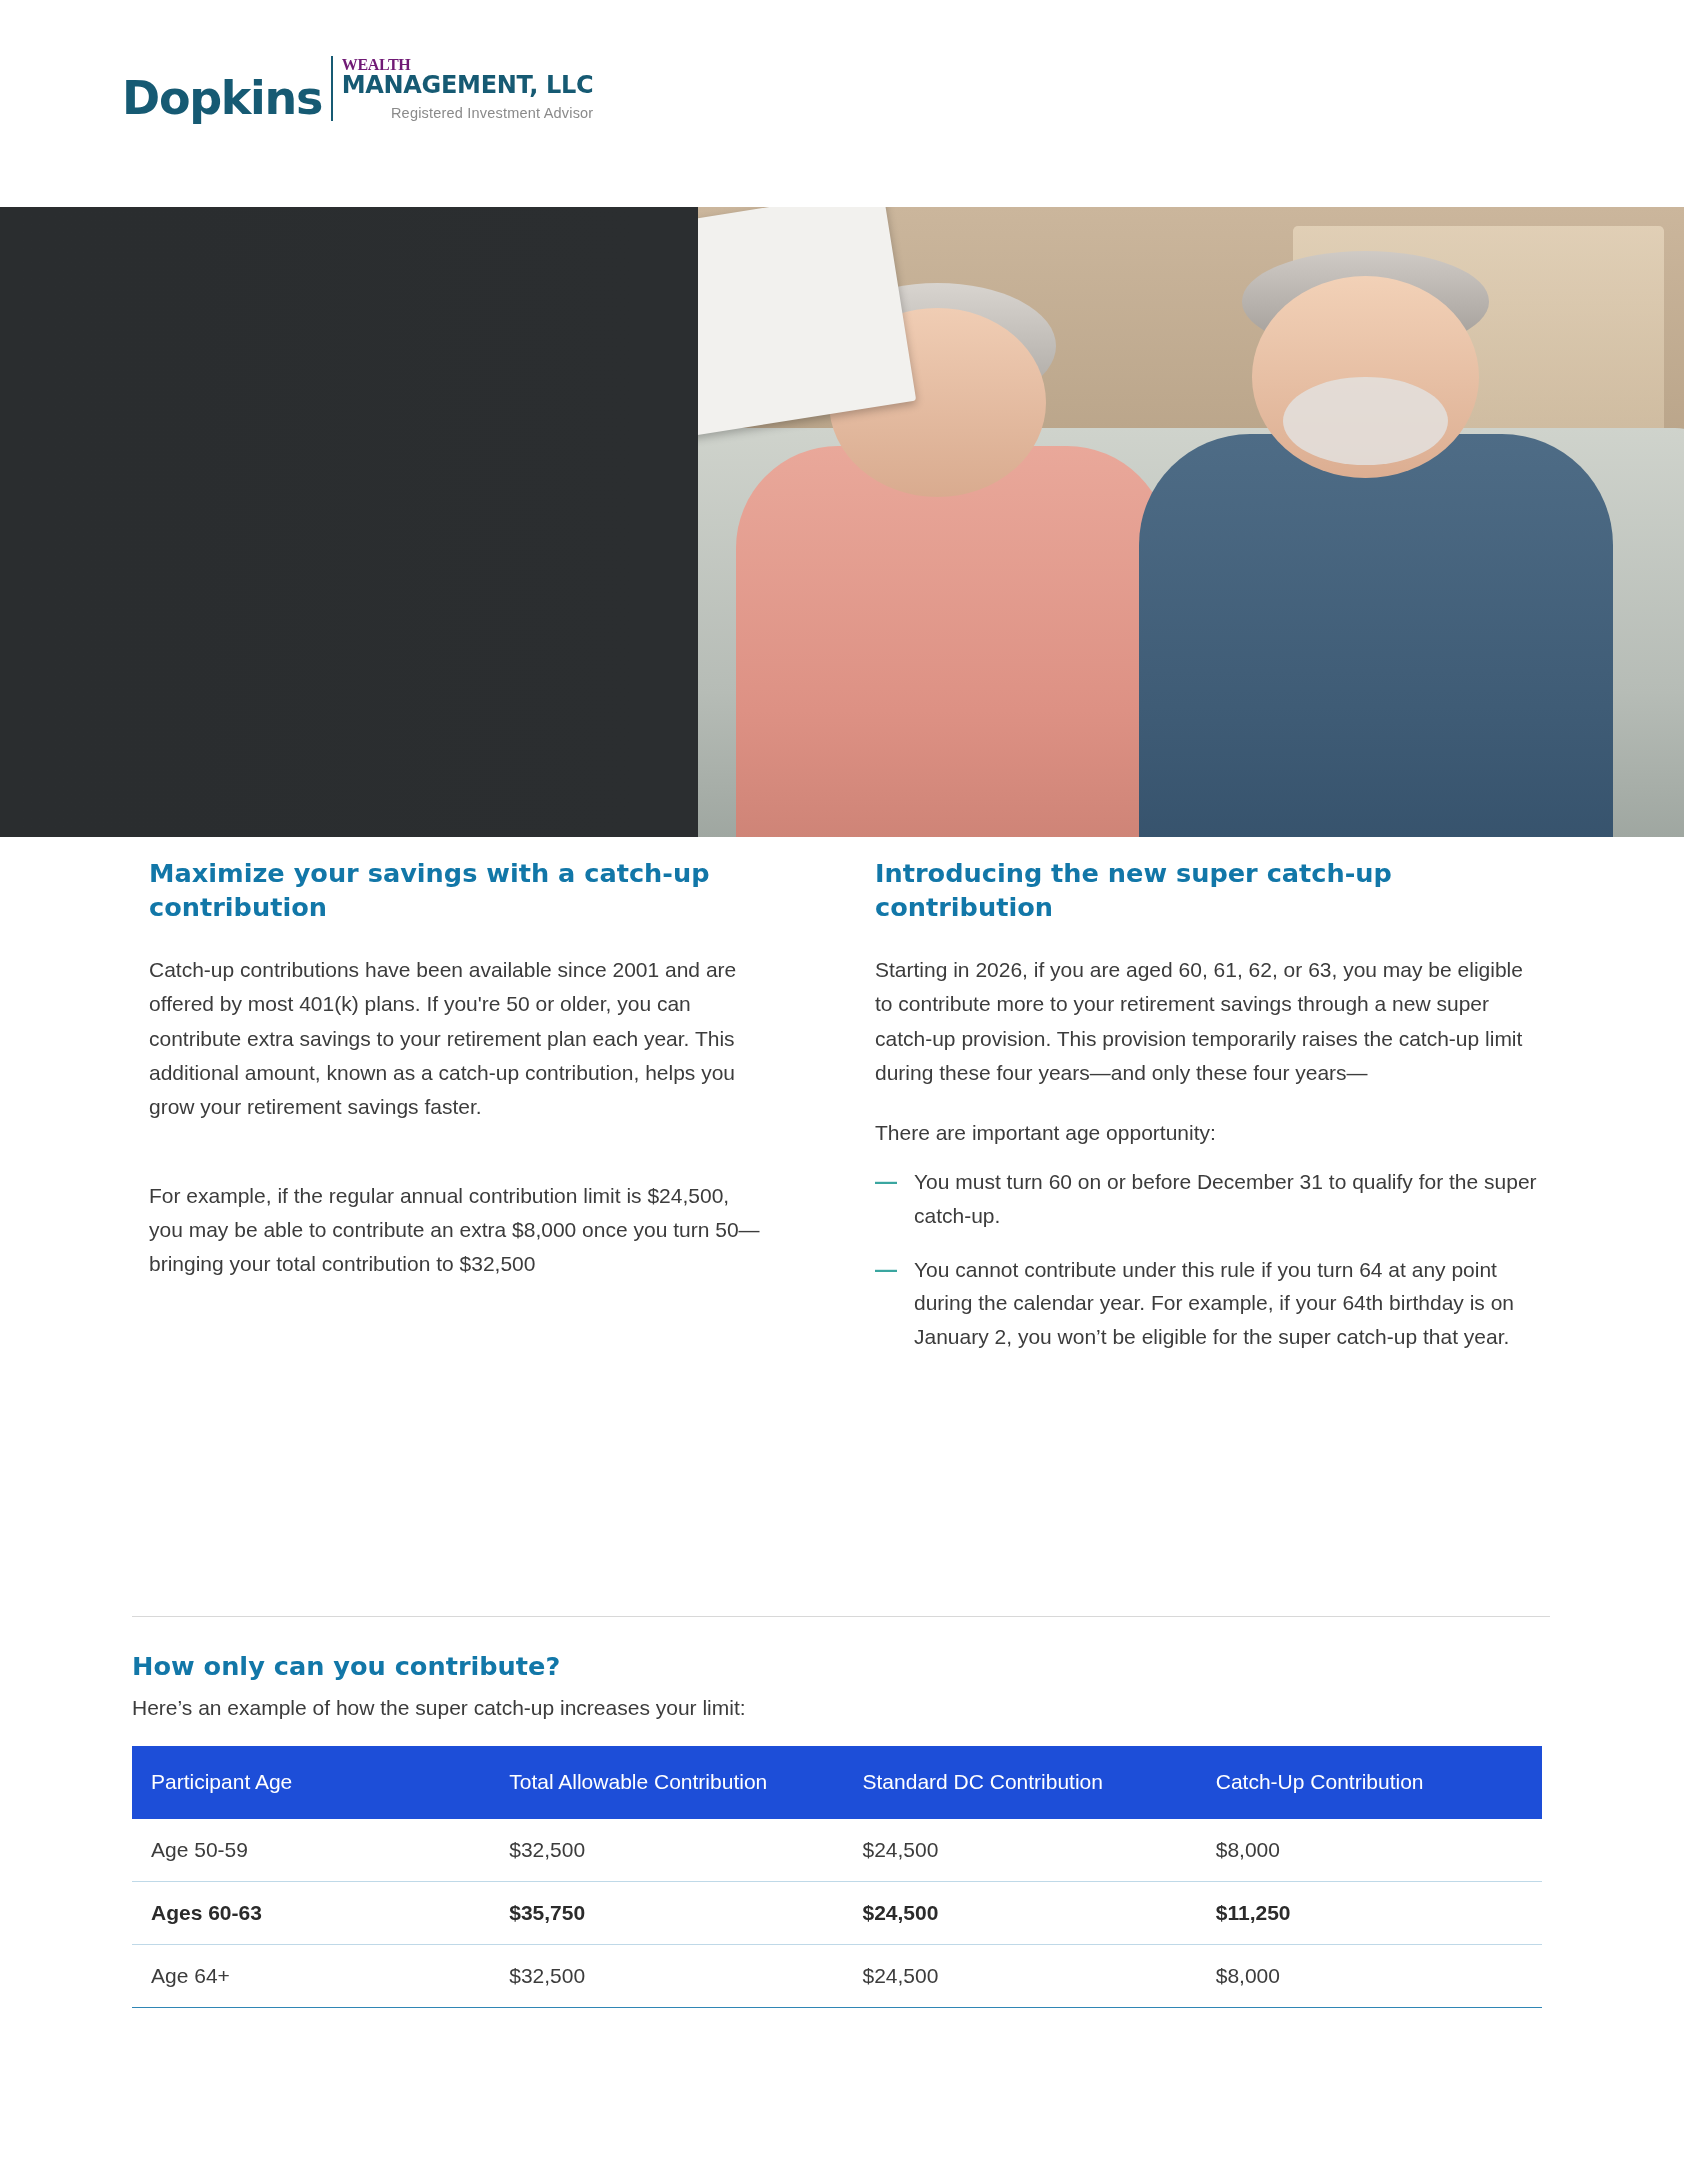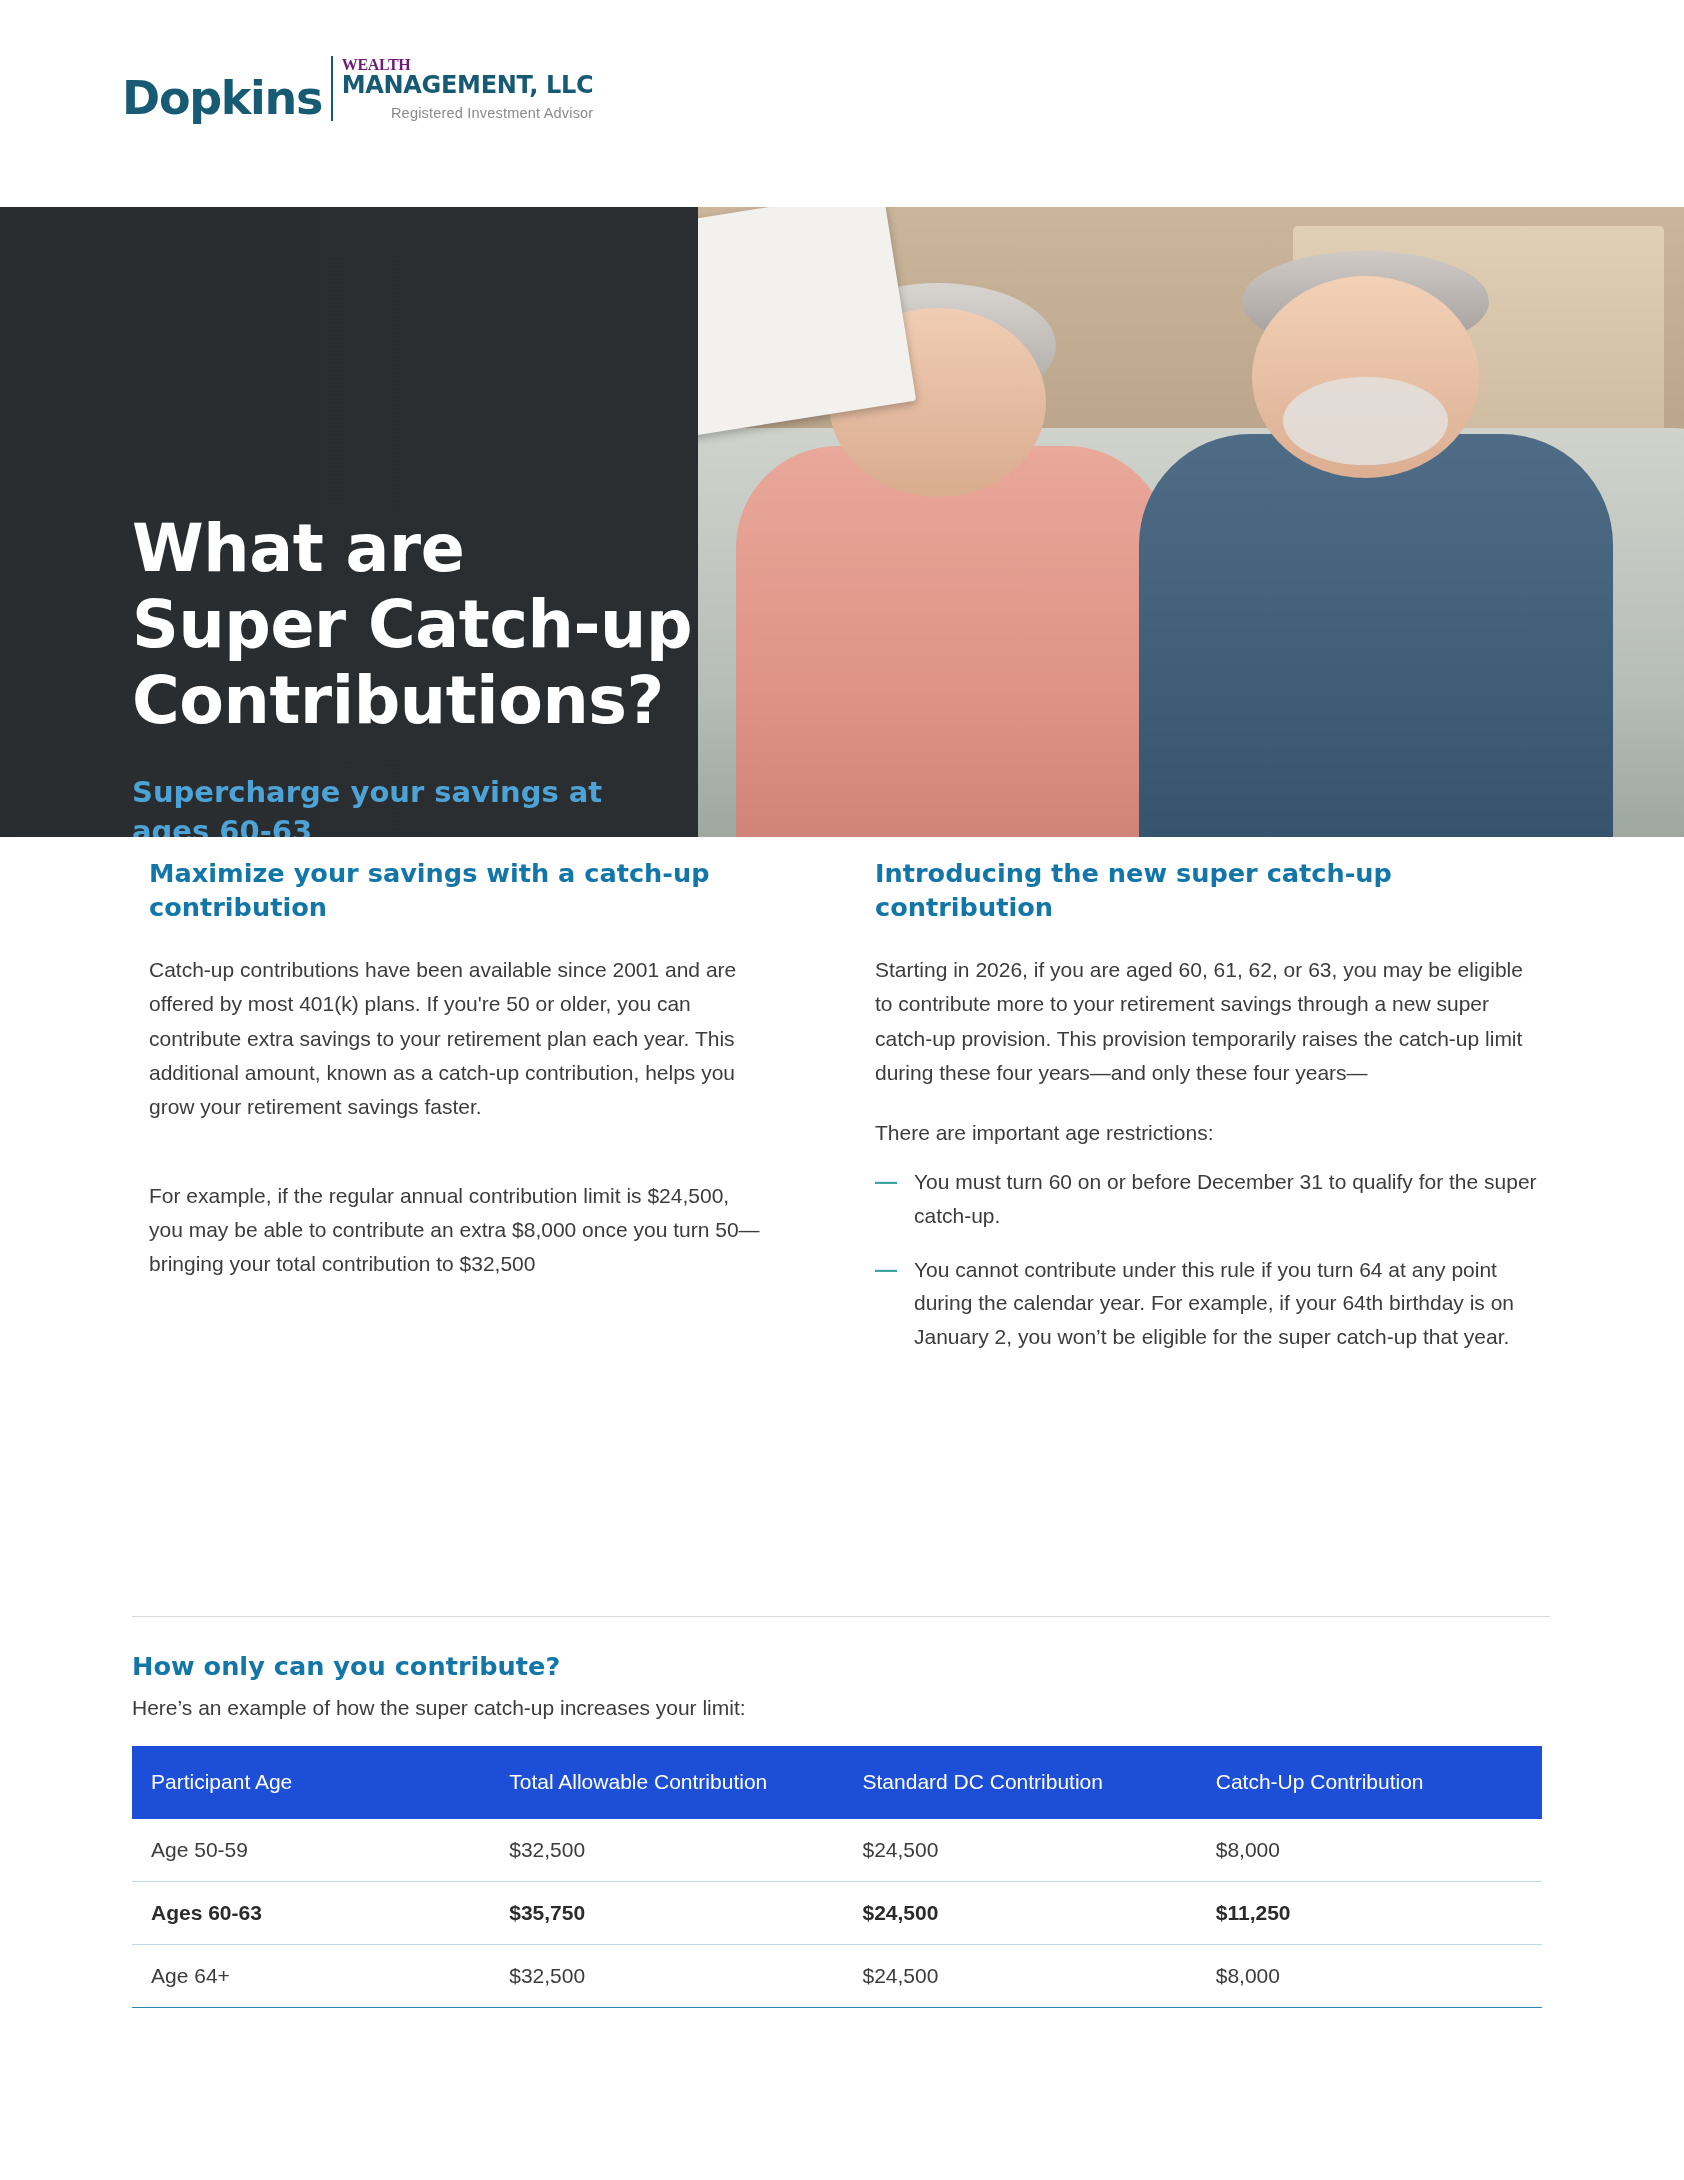--- a/index.html
+++ b/index.html
@@ -350,46 +350,35 @@
     <div class="ph ph-p1-hair"></div>
     <div class="ph ph-p1-head"></div>
     <div class="ph ph-p2-body"></div>
     <div class="ph ph-p2-hair"></div>
     <div class="ph ph-p2-head"></div>
     <div class="ph ph-p2-beard"></div>
     <div class="ph-paper"></div>
   </div>
   <div class="hero-left"></div>
   <div class="hero-scrim"></div>
-  <div class="hero-text">
-    <h1 class="hero-title">
-      <span>What are</span><br>
-      <span>Super Catch-up</span><br>
-      <span>Contributions?</span>
-    </h1>
-    <div class="hero-sub">
-      <span>Supercharge your savings at</span><br>
-      <span>ages 60-63</span>
-    </div>
-  </div>
 </div>
 
 <div class="content">
 
   <div class="col-left">
     <h2 class="sec">Maximize your savings with a catch-up contribution</h2>
     <p class="body">Catch-up contributions have been available since 2001 and are offered by most 401(k) plans.  If you're 50 or older, you can contribute extra savings to your retirement plan each year. This additional amount, known as a catch-up contribution, helps you grow your retirement savings faster.</p>
     <div class="gap"></div>
     <p class="body">For example, if the regular annual contribution limit is $24,500, you may be able to contribute an extra $8,000 once you turn 50—bringing your total contribution to $32,500</p>
   </div>
 
   <div class="col-right">
     <h2 class="sec">Introducing the new super catch-up contribution</h2>
     <p class="body">Starting in 2026, if you are aged 60, 61, 62, or 63, you may be eligible to contribute more to your retirement savings through a new super catch-up provision. This provision temporarily raises the catch-up limit during these four years—and only these four years—</p>
-    <p class="body tight">There are important age restrictions:</p>
+    <p class="body tight">There are important age opportunity:</p>
     <ul class="bullets">
       <li>
         <span class="dash">—</span>
         <span class="txt">You must turn 60 on or before December 31 to qualify for the super catch-up.</span>
       </li>
       <li>
         <span class="dash">—</span>
         <span class="txt">You cannot contribute under this rule if you turn 64 at any point during the calendar year. For example, if your 64th birthday is on January 2, you won’t be eligible for the super catch-up that year.</span>
       </li>
     </ul>

